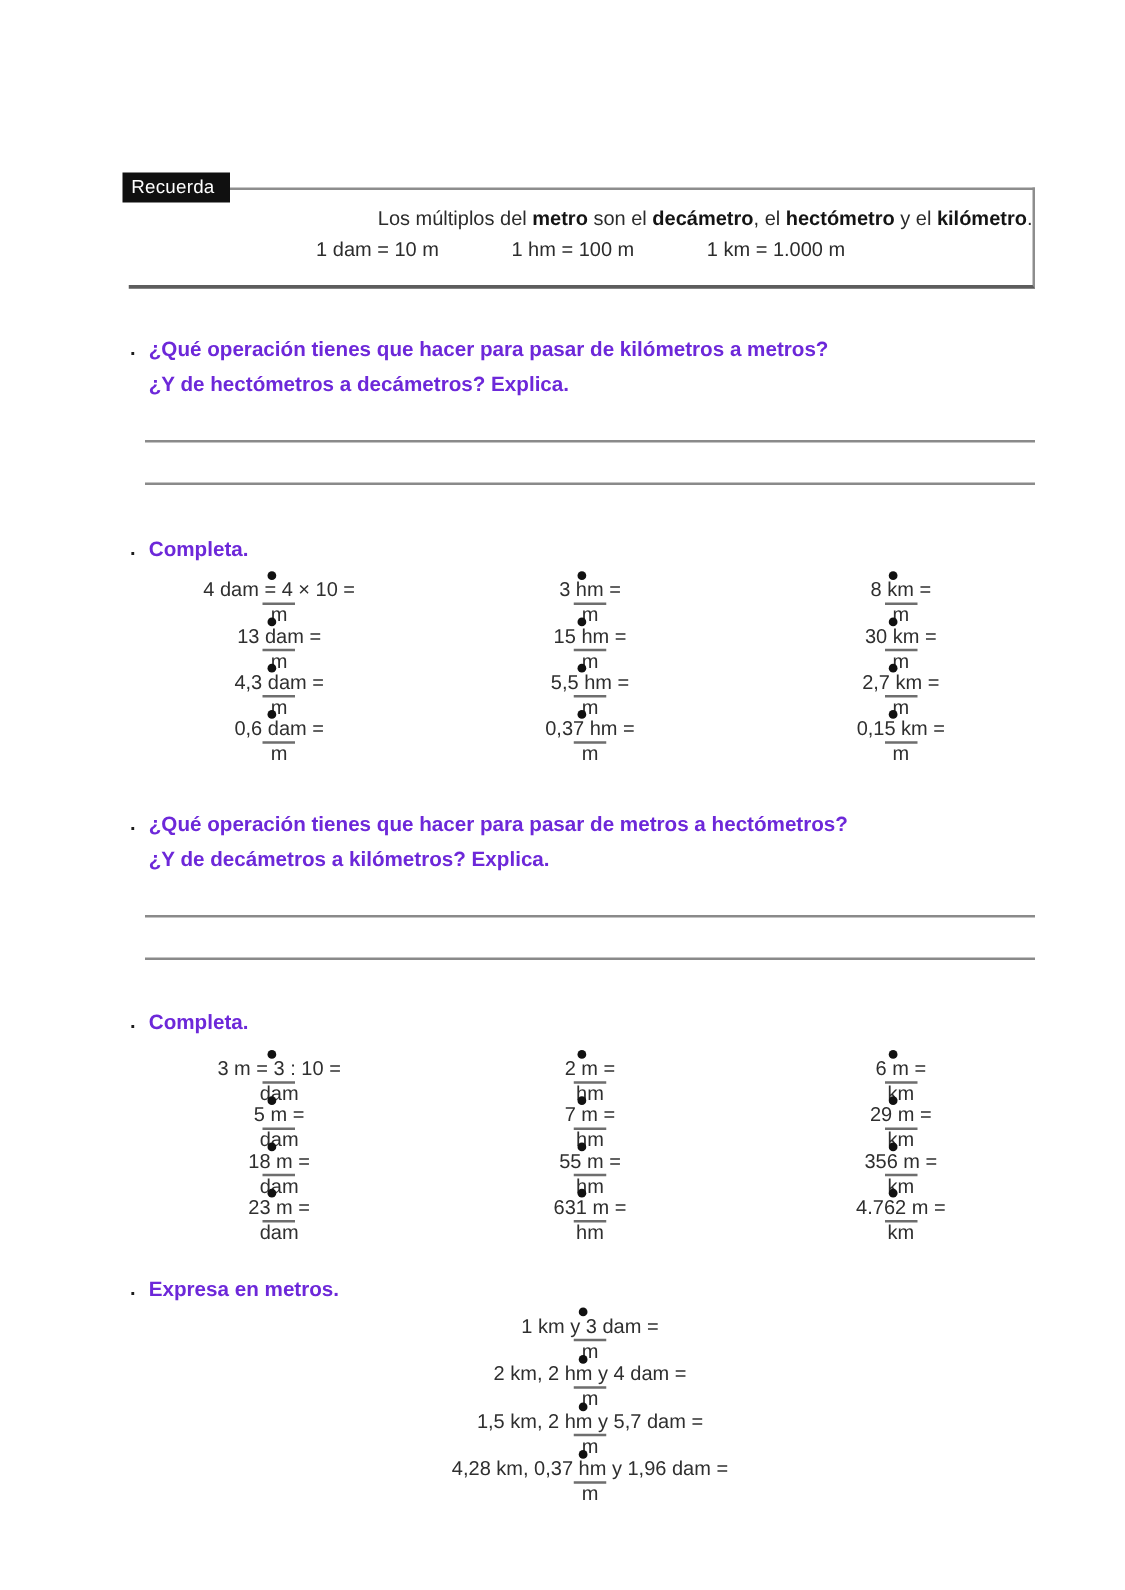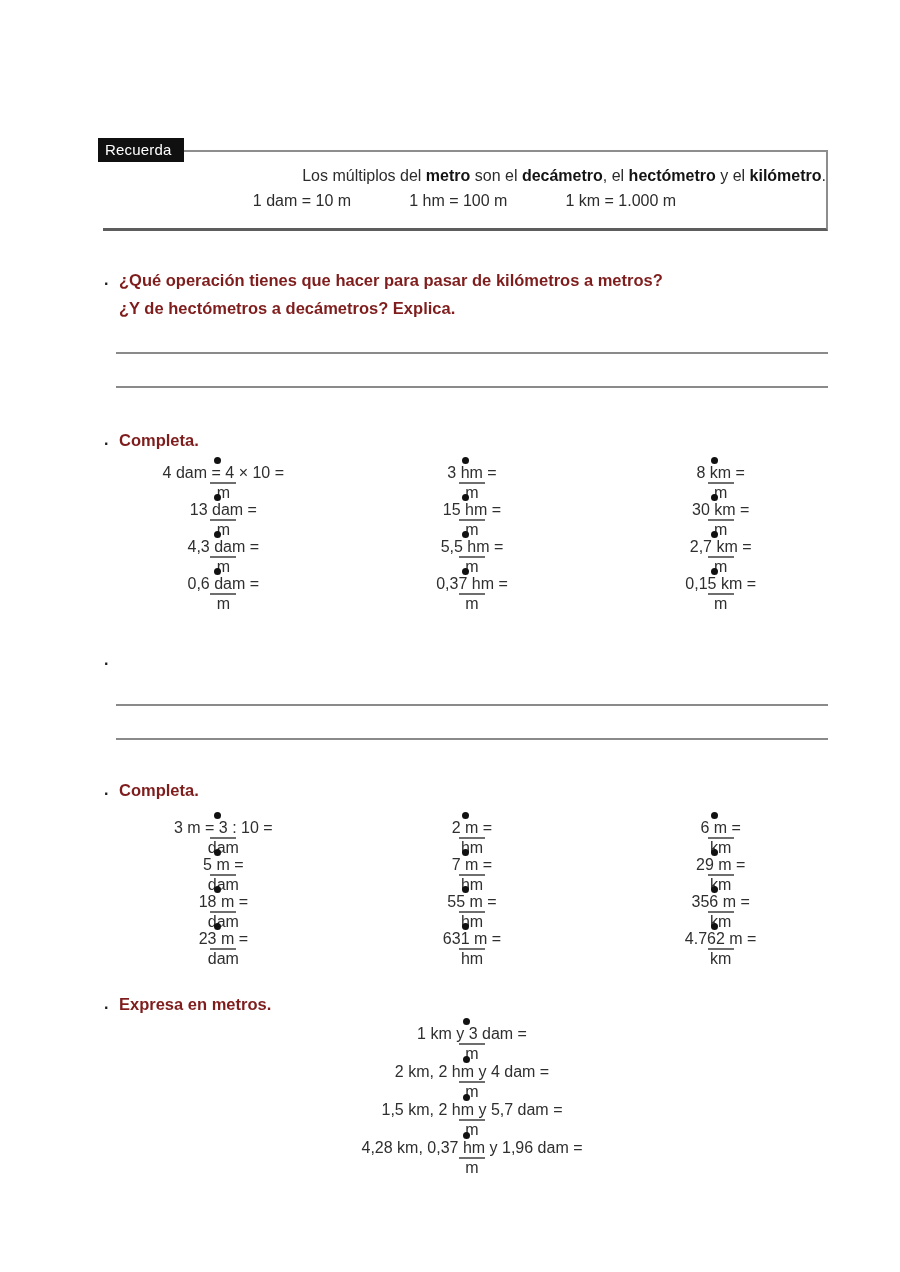--- a/index.html
+++ b/index.html
@@ -41,21 +41,21 @@
     display: flex; justify-content: center; gap: 58px;
     margin-top: 7px; font-size: 16px; color: #2c2c2c;
   }
 
   
   .question { display: flex; margin-left: 1px; }
   .q-marker {
     font-weight: bold; font-size: 16px; width: 15px; flex: 0 0 15px;
     color: #1c1c1c; line-height: 28px;
   }
-  .q-lines { font-weight: bold; font-size: 16.5px; line-height: 28px; color: #7f1d1d; }
+  .q-lines { font-weight: bold; font-size: 16.5px; line-height: 28px; color: #6d28d9; }
   .question-1 { margin-top: 35px; }
   .question-2 { margin-top: 41px; }
 
   
   .answer-lines { margin-left: 13px; }
   .answer-line-a { height: 32px; border-bottom: 2px solid #8a8a8a; }
   .answer-line-b { height: 34px; border-bottom: 2px solid #8a8a8a; }
 
   
   .section-head { display: flex; margin-left: 1px; }
@@ -203,20 +203,24 @@
           <span class="bullet"></span>
           <span class="label">0,15 km =</span>
           <span class="blank"></span>
           <span class="unit">m</span>
         </div>
     </div>
   </div>
 
   <div class="question question-2">
     <span class="q-marker">.</span>
+    <div class="q-lines">
+      <div>¿Qué operación tienes que hacer para pasar de metros a hectómetros?</div>
+      <div>¿Y de decámetros a kilómetros? Explica.</div>
+    </div>
   </div>
   <div class="answer-lines">
     <div class="answer-line-a"></div>
     <div class="answer-line-b"></div>
   </div>
 
   <div class="section-head head-completa2">
     <span class="q-marker">.</span>
     <div class="q-lines">Completa.</div>
   </div>

